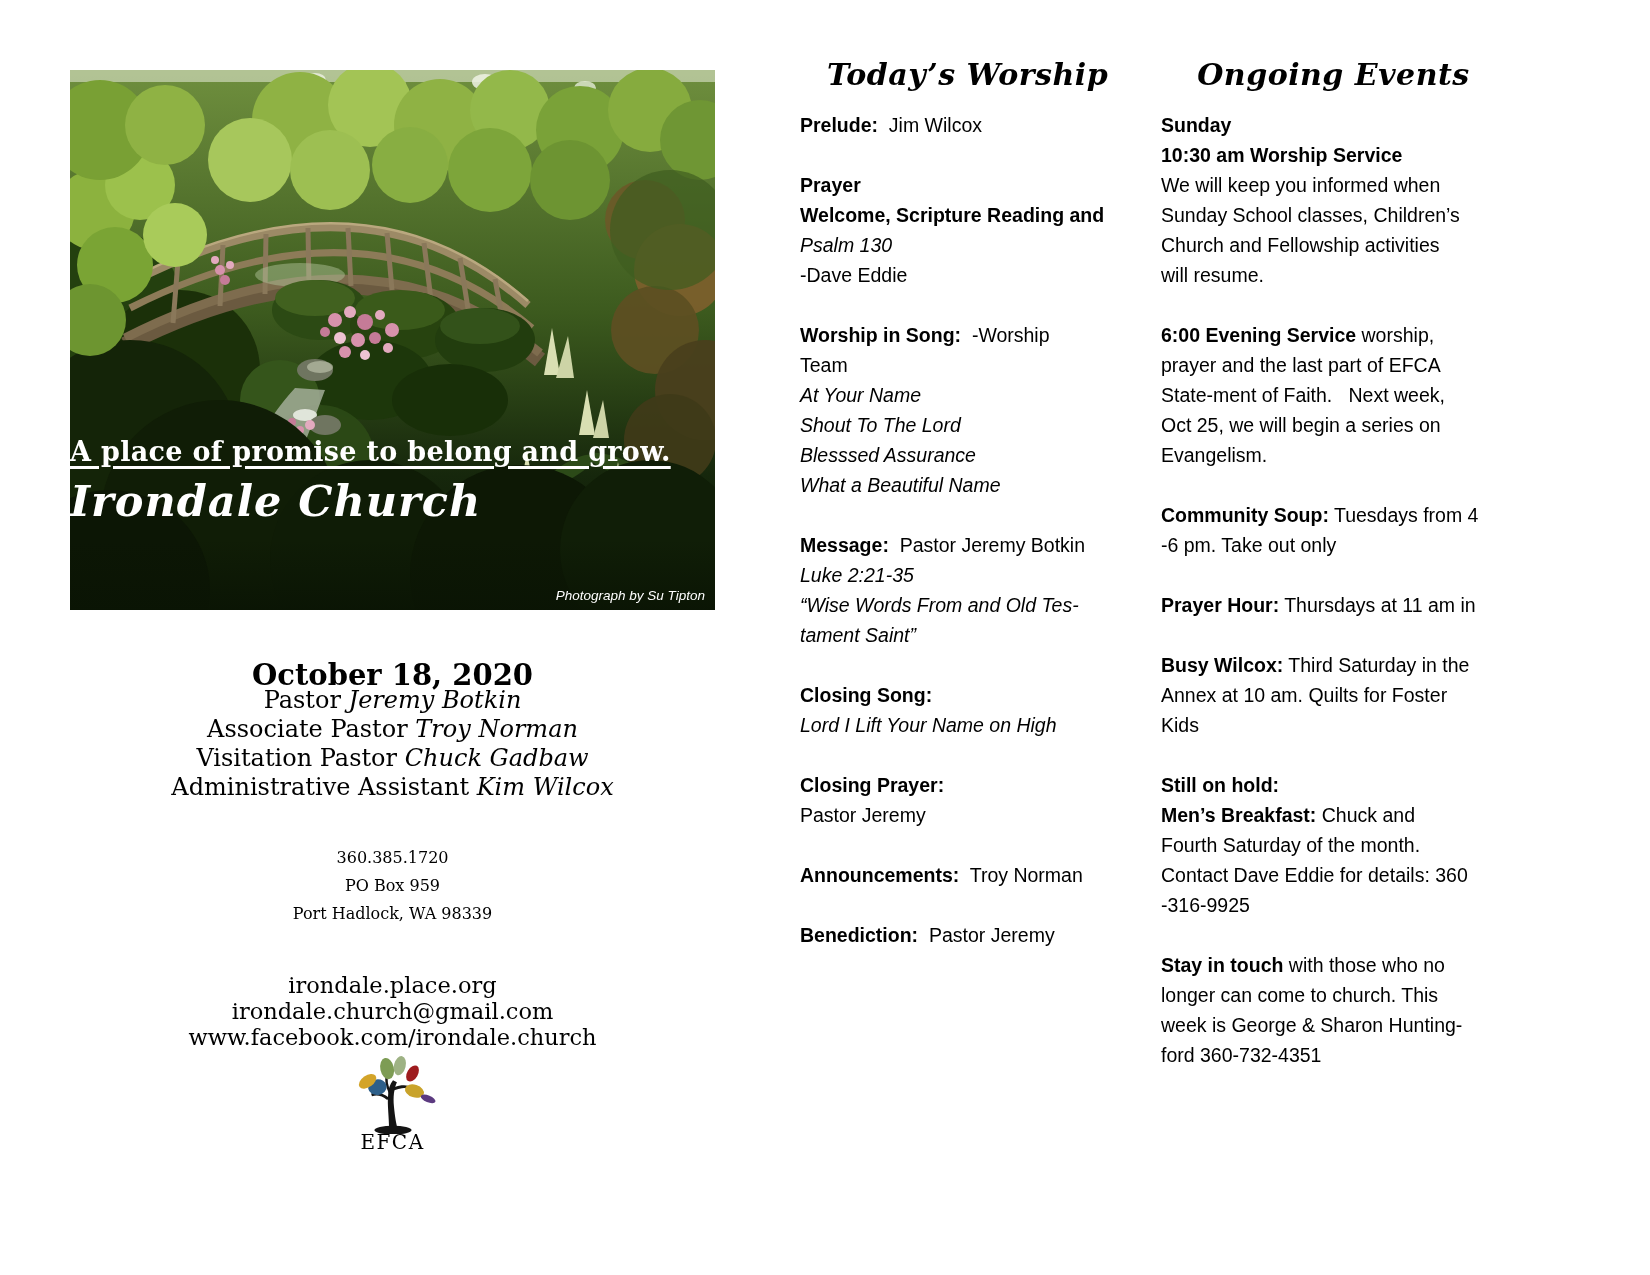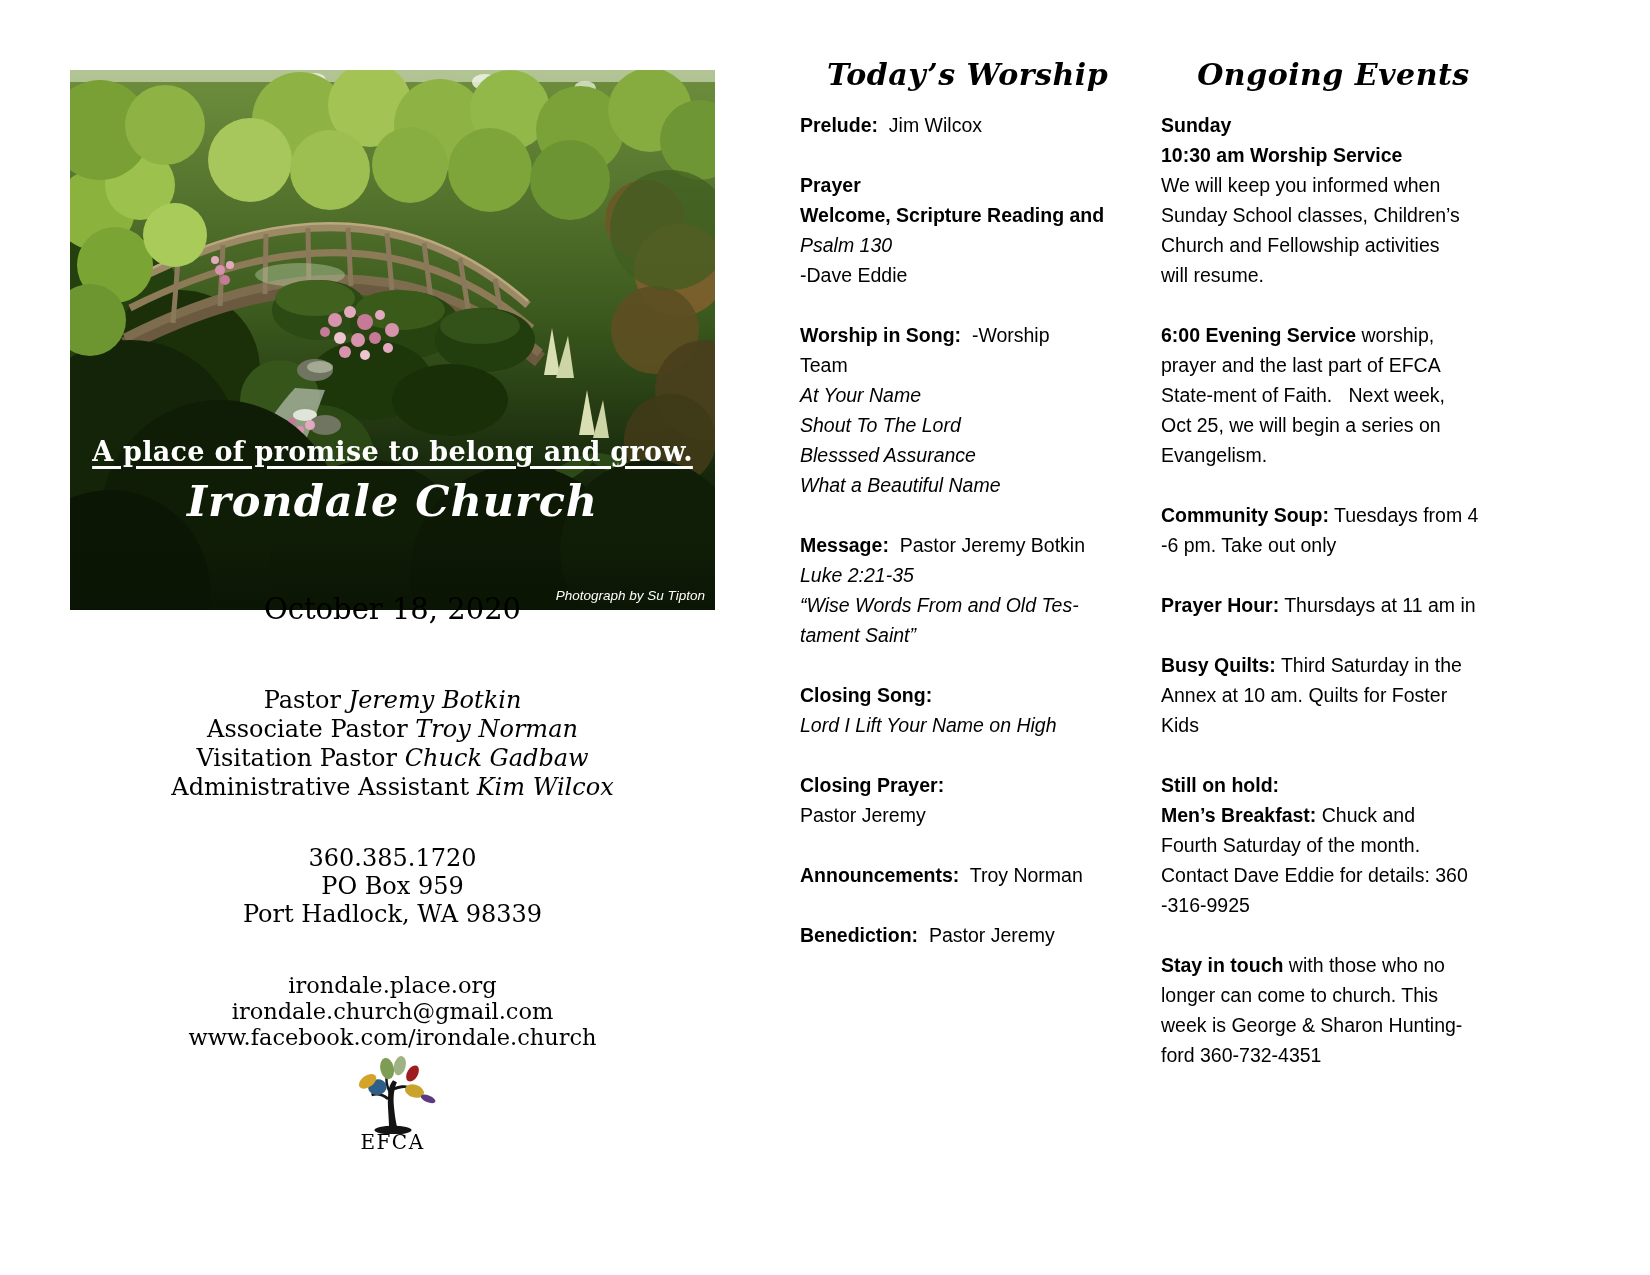--- a/index.html
+++ b/index.html
@@ -3,28 +3,28 @@
 <meta charset="utf-8">
 <style>
   html,body{margin:0;padding:0;}
   body{
     width:1650px;height:1275px;position:relative;background:#ffffff;
     font-family:"Liberation Sans",sans-serif;color:#000;overflow:hidden;
   }
   
   .photo{position:absolute;left:70px;top:70px;width:645px;height:540px;overflow:hidden;}
   .photo svg{display:block;}
-  .ph-text{position:absolute;left:0;right:0;text-align:center;color:#fff;}
+  .ph-text{position:absolute;left:0;right:0;color:#fff;}
   .tagline{top:366px;font:bold 27px "DejaVu Serif",serif;text-decoration:underline;text-decoration-thickness:2.5px;text-underline-offset:5px;letter-spacing:.3px;}
   .church{top:406px;font:italic bold 43px "DejaVu Serif",serif;letter-spacing:1px;}
   .credit{position:absolute;right:10px;bottom:7px;font:italic 13.5px "Liberation Sans",sans-serif;color:#fff;text-align:right;}
   .left-block{position:absolute;left:70px;width:645px;text-align:center;font-family:"DejaVu Serif",serif;}
-  .left-date{top:592px;font-weight:normal;font-size:29px;}
+  .left-date{top:658px;font-weight:bold;font-size:29px;}
   .left-staff{top:686px;font-size:24px;line-height:29px;}
-  .left-contact{top:844px;font-size:24px;line-height:28px;}
+  .left-contact{top:844px;font-size:16px;line-height:28px;}
   .left-web{top:972px;font-size:22.5px;line-height:26px;}
   .efca{top:1052px;}
   .efca svg{width:100px;height:82px;display:block;margin:0 auto;}
   .efca-label{font-size:20px;letter-spacing:1.5px;margin-top:-4px;}
   
   .col{position:absolute;top:57px;}
   .col-mid{left:800px;width:335px;}
   .col-right{left:1161px;width:345px;}
   .colhead{font:italic bold 30px "DejaVu Serif",serif;text-align:center;line-height:36px;margin-bottom:17px;letter-spacing:.5px;}
   .body{font-size:19.5px;line-height:30px;}
@@ -282,21 +282,21 @@
         <div class="pline"><span>Evangelism.</span></div>
       </div>
       <div class="para">
         <div class="pline"><span class="b">Community Soup:</span><span> Tuesdays from 4</span></div>
         <div class="pline"><span>-6 pm. Take out only</span></div>
       </div>
       <div class="para">
         <div class="pline"><span class="b">Prayer Hour:</span><span> Thursdays at 11 am in</span></div>
       </div>
       <div class="para">
-        <div class="pline"><span class="b">Busy Quilts:</span><span> Third Saturday in the</span></div>
+        <div class="pline"><span class="b">Busy Wilcox:</span><span> Third Saturday in the</span></div>
         <div class="pline"><span>Annex at 10 am. Quilts for Foster</span></div>
         <div class="pline"><span>Kids</span></div>
       </div>
       <div class="para">
         <div class="pline"><span class="b">Still on hold:</span></div>
         <div class="pline"><span class="b">Men’s Breakfast:</span><span> Chuck and</span></div>
         <div class="pline"><span>Fourth Saturday of the month.</span></div>
         <div class="pline"><span>Contact Dave Eddie for details: 360</span></div>
         <div class="pline"><span>-316-9925</span></div>
       </div>

